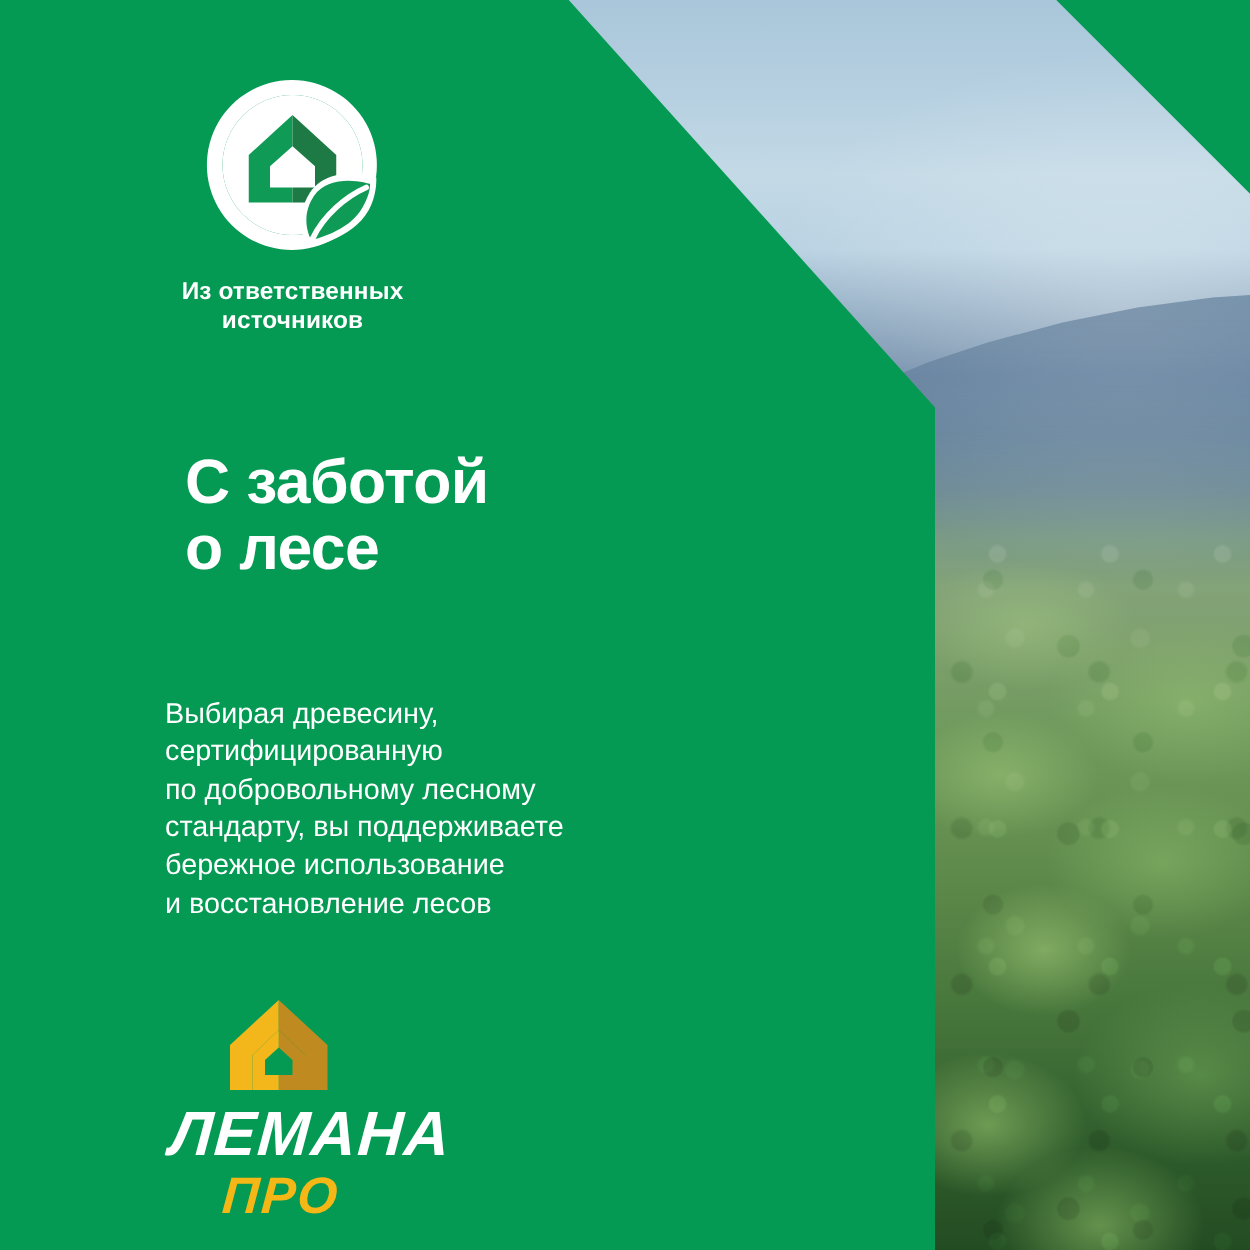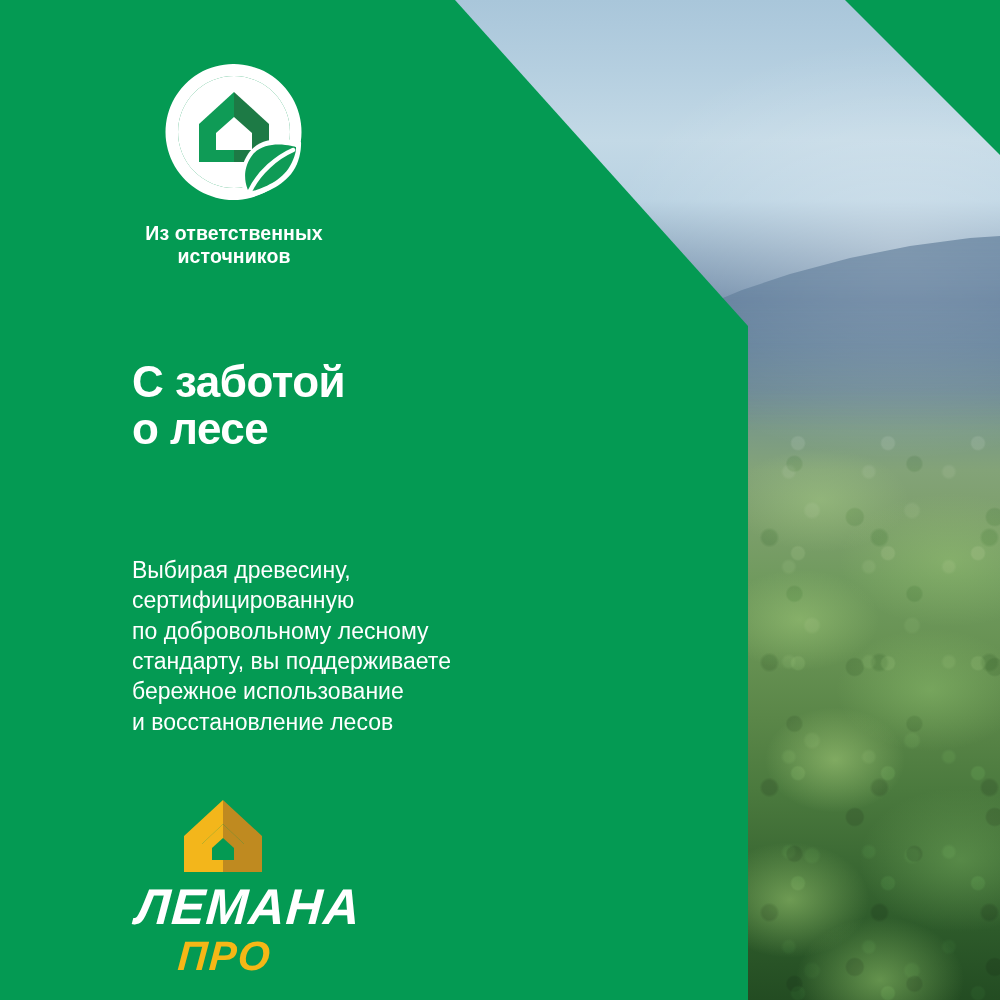--- a/index.html
+++ b/index.html
@@ -118,26 +118,26 @@
     font-weight: 700;
     font-size: 19.5px;
     line-height: 1.16;
     letter-spacing: .1px;
     white-space: pre-line;
   }
 
   
   .headline {
     position: absolute;
-    left: 132px;
+    left: 148px;
     top: 327px;
     width: 560px;
     color: #ffffff;
     font-weight: 700;
-    font-size: 44px;
+    font-size: 50px;
     line-height: 1.06;
     letter-spacing: -0.5px;
     white-space: pre-line;
     margin-top: 32px;
   }
 
   
   .body-copy {
     position: absolute;
     left: 132px;

